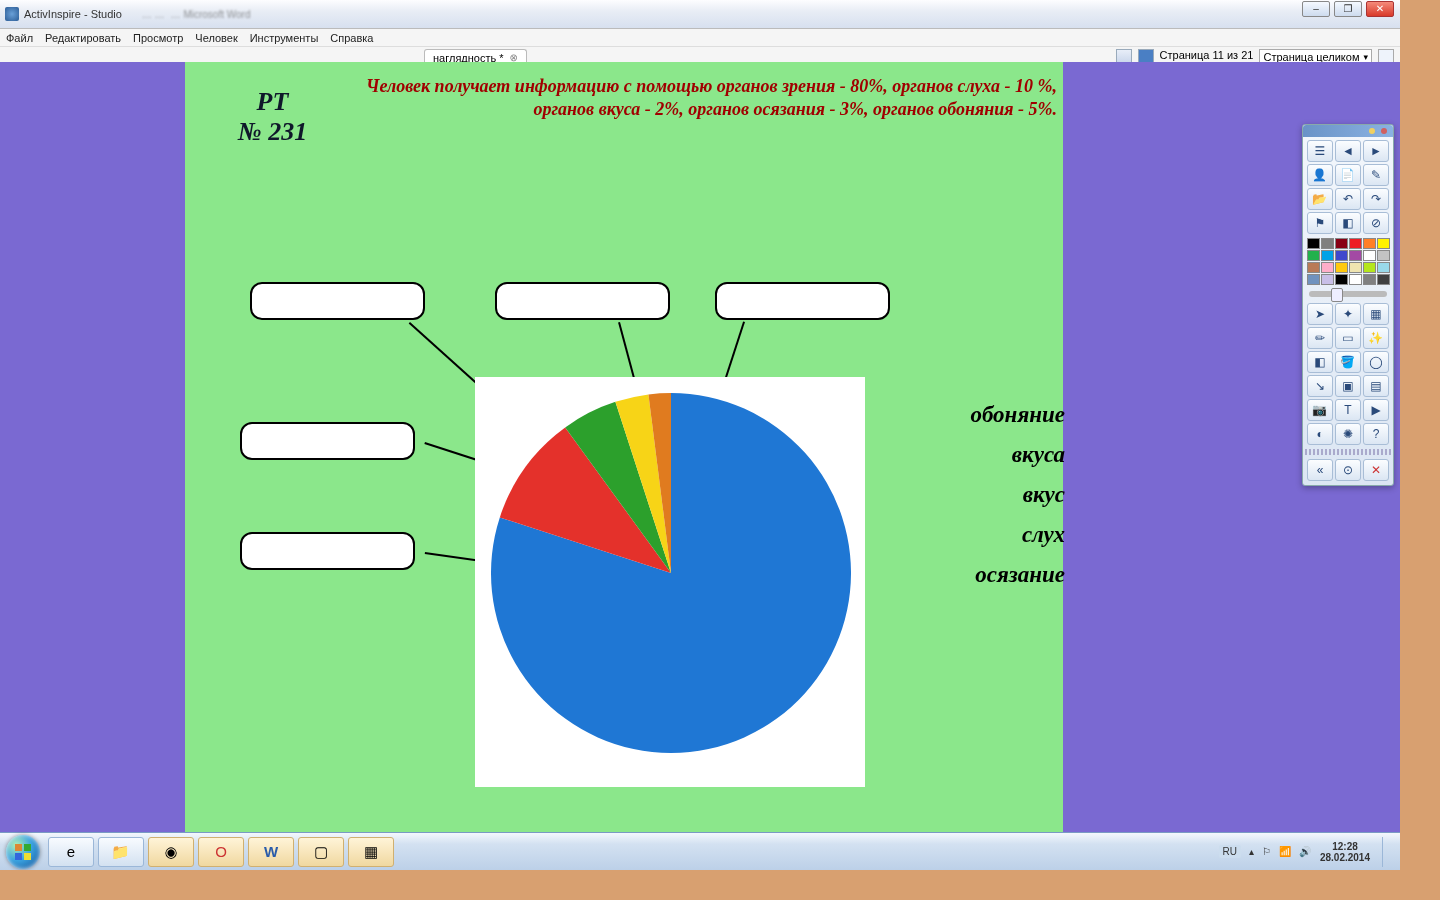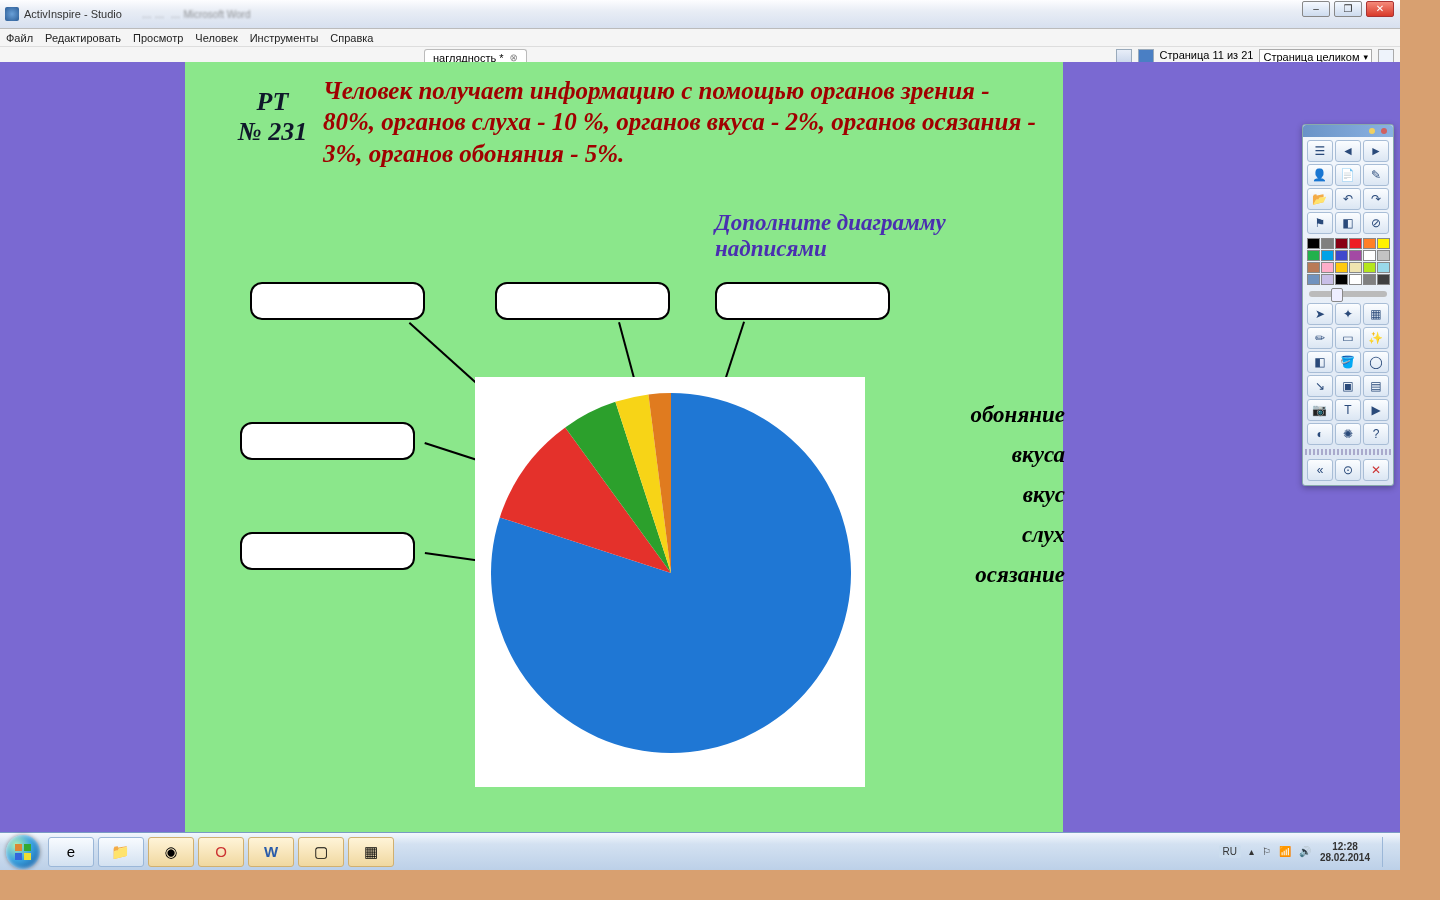--- a/index.html
+++ b/index.html
@@ -25,21 +25,21 @@
 .page-info .icon-sq { width:16px; height:16px; background:linear-gradient(#e8eef8,#c7d4ea); border:1px solid #9ab; }
 .page-info .icon-sq.blue { background:#4a7fc4; }
 .page-info .sel { border:1px solid #aaa; background:#fff; font-size:11px; padding:1px 3px; display:flex; align-items:center; gap:4px; }
 .page-info .sel::after { content:"▾"; font-size:9px; }
 .page-info .tool-tiny { width:16px;height:16px;border:1px solid #aaa;background:#eef3fb; }
 
 
 .stage { position:absolute; top:62px; left:0; right:0; bottom:38px; background:#7a69d2; overflow:hidden; }
 .slide { position:absolute; left:185px; top:0; width:878px; height:100%; background:#8be78b; }
 .heading-num { position:absolute; left:25px; top:25px; width:125px; text-align:center; font-family: "Times New Roman", serif; font-size:26px; font-weight:bold; font-style:italic; color:#0f172a; }
-.body-text { position:absolute; left:138px; top:13px; width:720px; font-family: "Times New Roman", serif; font-size:25px; font-weight:bold; font-style:italic; color:#a00000; line-height:1.25; }
+.body-text { position:absolute; left:152px; top:13px; width:720px; font-family: "Times New Roman", serif; font-size:18px; font-weight:bold; font-style:italic; color:#a00000; line-height:1.25;text-align:right; }
 .instruction { position:absolute; left:530px; top:148px; width:340px; font-family:"Times New Roman",serif; font-size:23px; font-weight:bold; font-style:italic; color:#4a2fb0; }
 
 .chart-box { position:absolute; left:290px; top:315px; width:390px; height:410px; background:#fff; }
 .label-box { position:absolute; width:175px; height:38px; background:#fff; border:2px solid #000; border-radius:12px; }
 .leader { position:absolute; background:#000; height:2px; transform-origin: 0 0; }
 
 .word-bank { position:absolute; left:710px; top:340px; width:170px; font-family:"Times New Roman",serif; font-size:23px; font-weight:bold; font-style:italic; text-align:right; }
 .word-bank div { margin-bottom:14px; }
 
 
@@ -116,21 +116,20 @@
 <div class="stage">
   <div class="slide">
 
     <div class="heading-num">
       <span>РТ</span><br>
       <span>№ 231</span>
     </div>
 
     <div class="body-text">Человек получает информацию с помощью органов зрения - 80%, органов слуха - 10 %, органов вкуса - 2%, органов осязания - 3%, органов обоняния - 5%.</div>
 
-    <div class="instruction">Дополните диаграмму надписями</div>
 
     <div class="label-box" style="left:65px; top:220px;"></div>
     <div class="label-box" style="left:310px; top:220px;"></div>
     <div class="label-box" style="left:530px; top:220px;"></div>
     <div class="label-box" style="left:55px; top:360px;"></div>
     <div class="label-box" style="left:55px; top:470px;"></div>
 
     <div class="leader" style="left:240px; top:490px; width:120px; transform:rotate(8deg);"></div>
     <div class="leader" style="left:240px; top:380px; width:170px; transform:rotate(18deg);"></div>
     <div class="leader" style="left:225px; top:260px; width:190px; transform:rotate(42deg);"></div>

